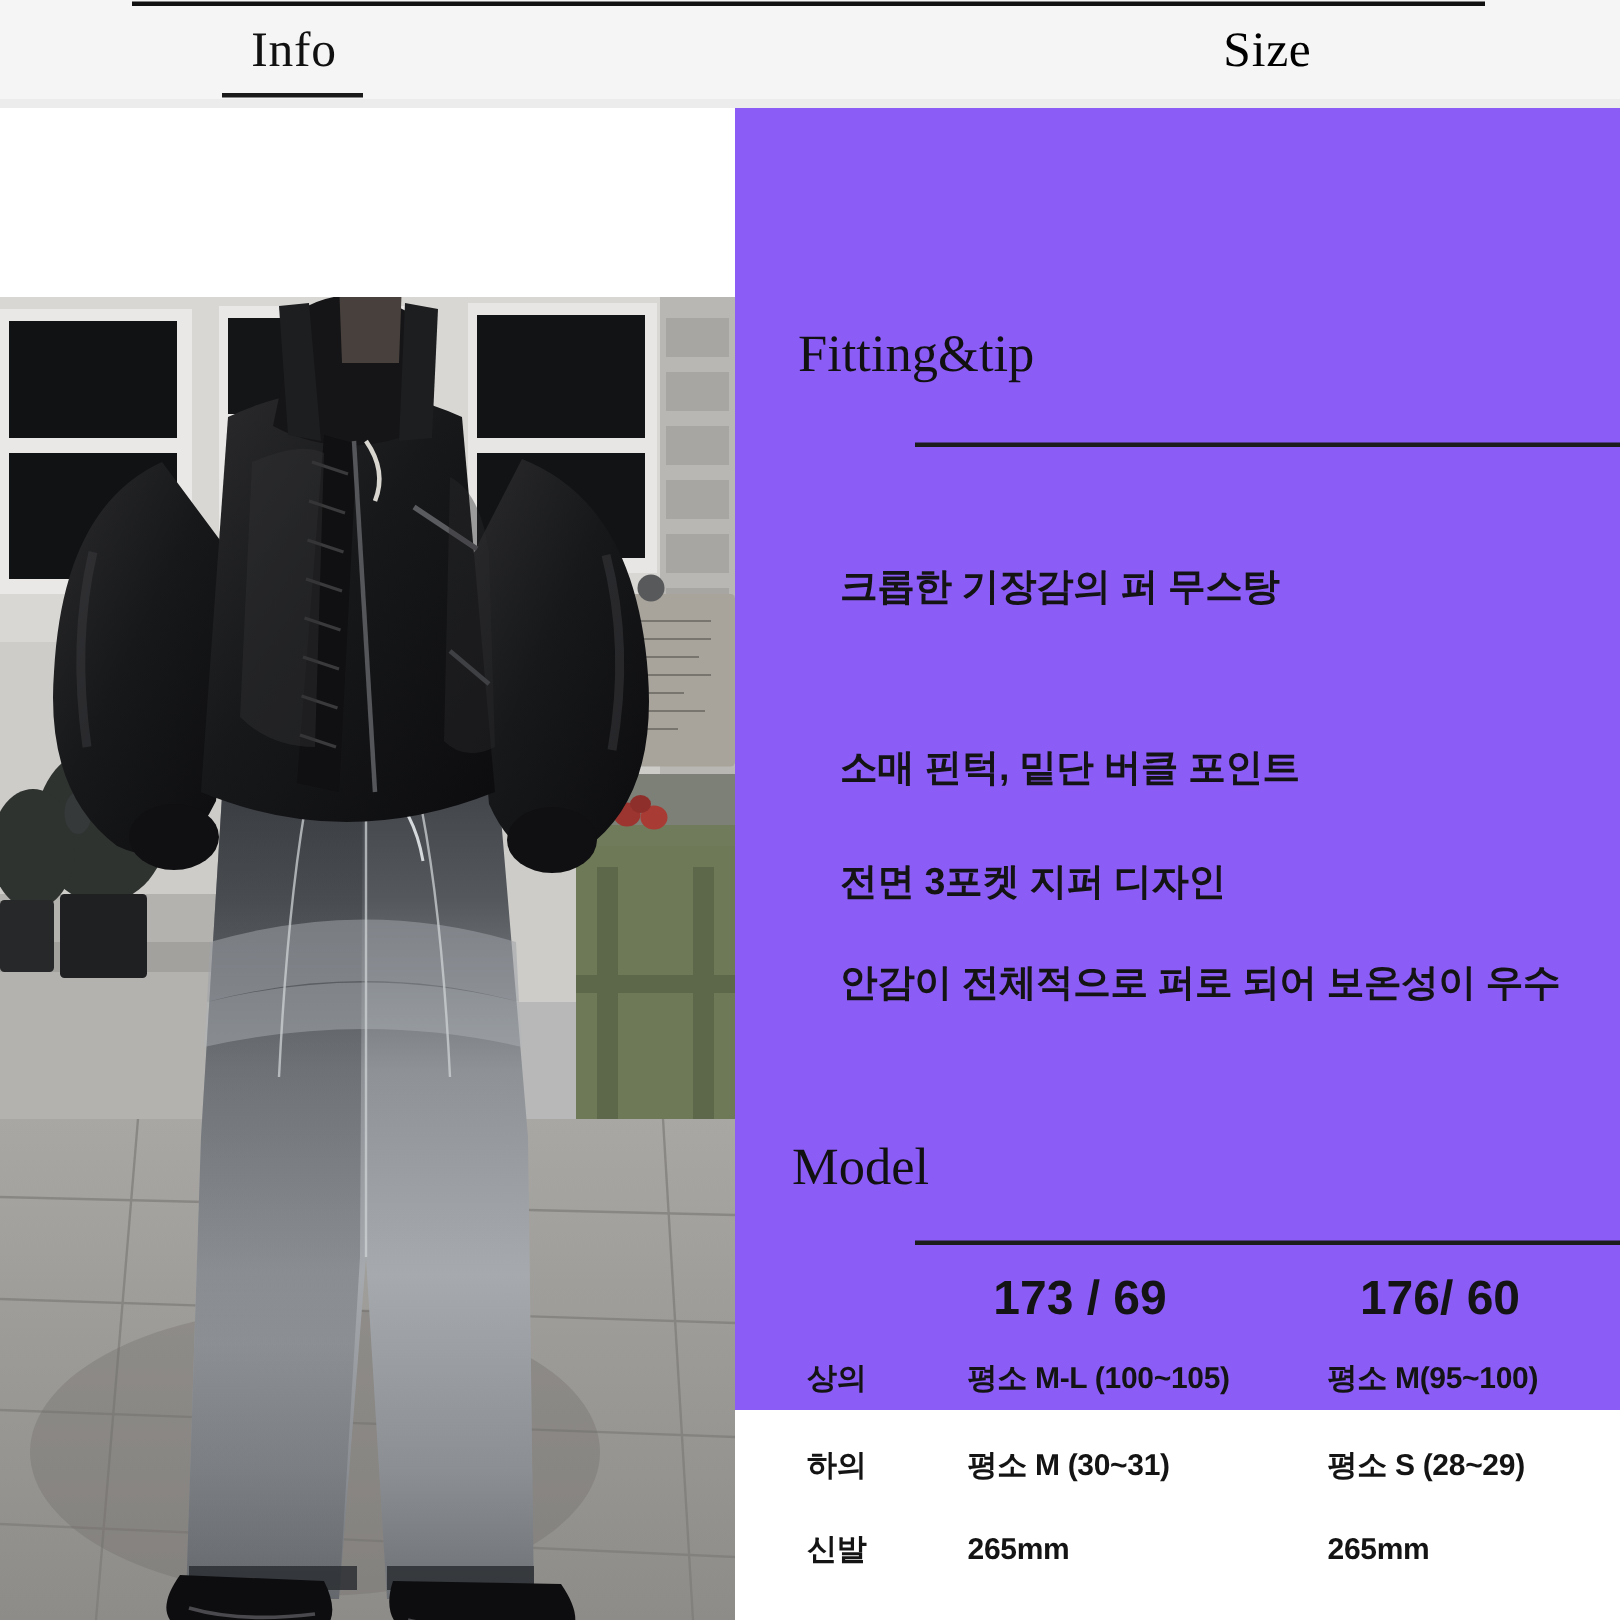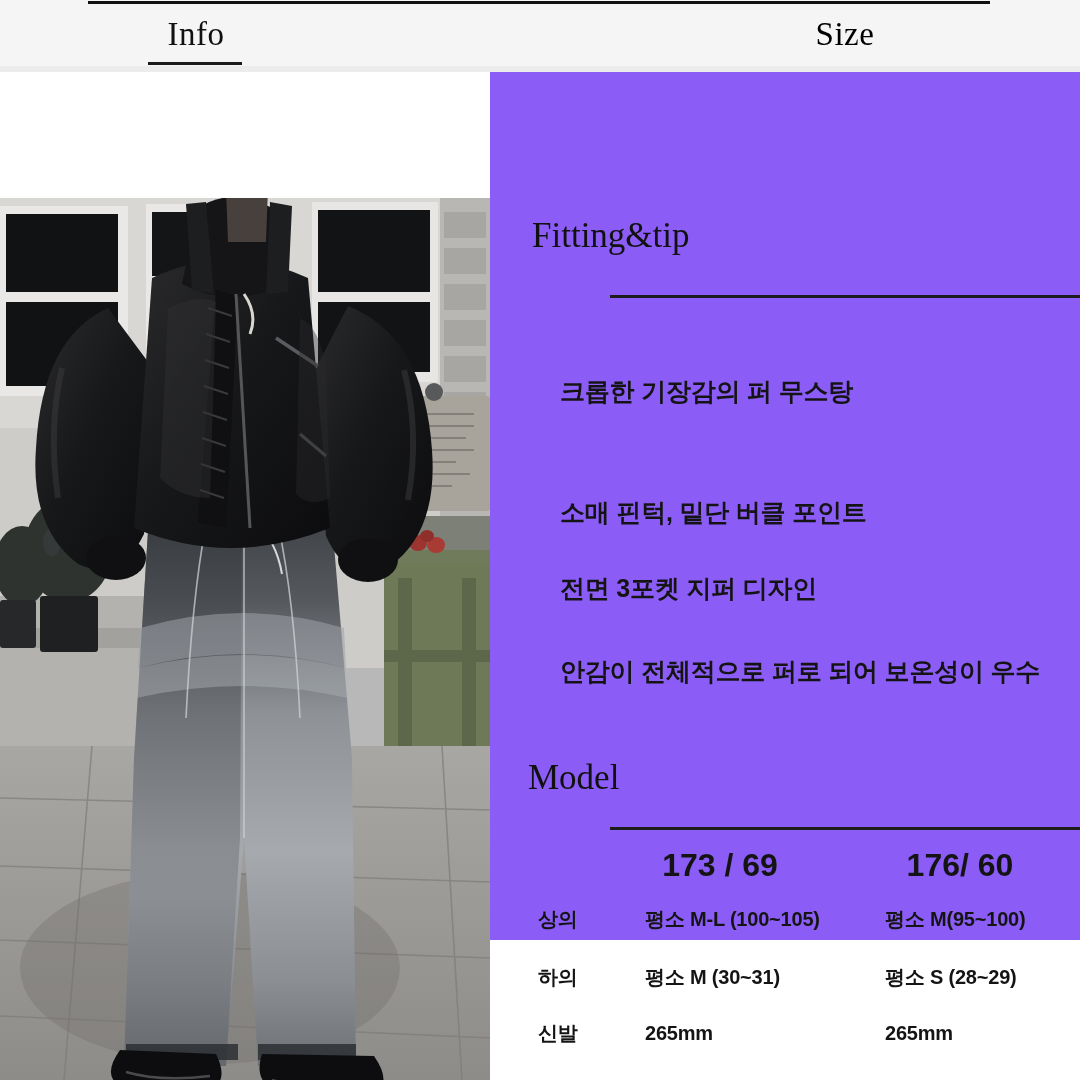--- a/index.html
+++ b/index.html
@@ -107,21 +107,21 @@
     font-weight: bold;
     font-size: 25px;
     line-height: 32px;
     color: #141414;
     letter-spacing: -0.2px;
     white-space: nowrap;
   }
   #bullet-0 { top: 303px; }
   #bullet-1 { top: 388px; margin-top: 36px; }
   #bullet-2 { top: 479px; margin-top: 21px; }
-  #bullet-3 { top: 567px; margin-top: 16px; }
+  #bullet-3 { top: 567px; }
 
   
   #model-table {
     position: absolute;
     left: 0; top: 778px;
     width: 590px;
   }
   .mt-row { position: relative; height: 0; }
   .mt-cell {
     position: absolute;

